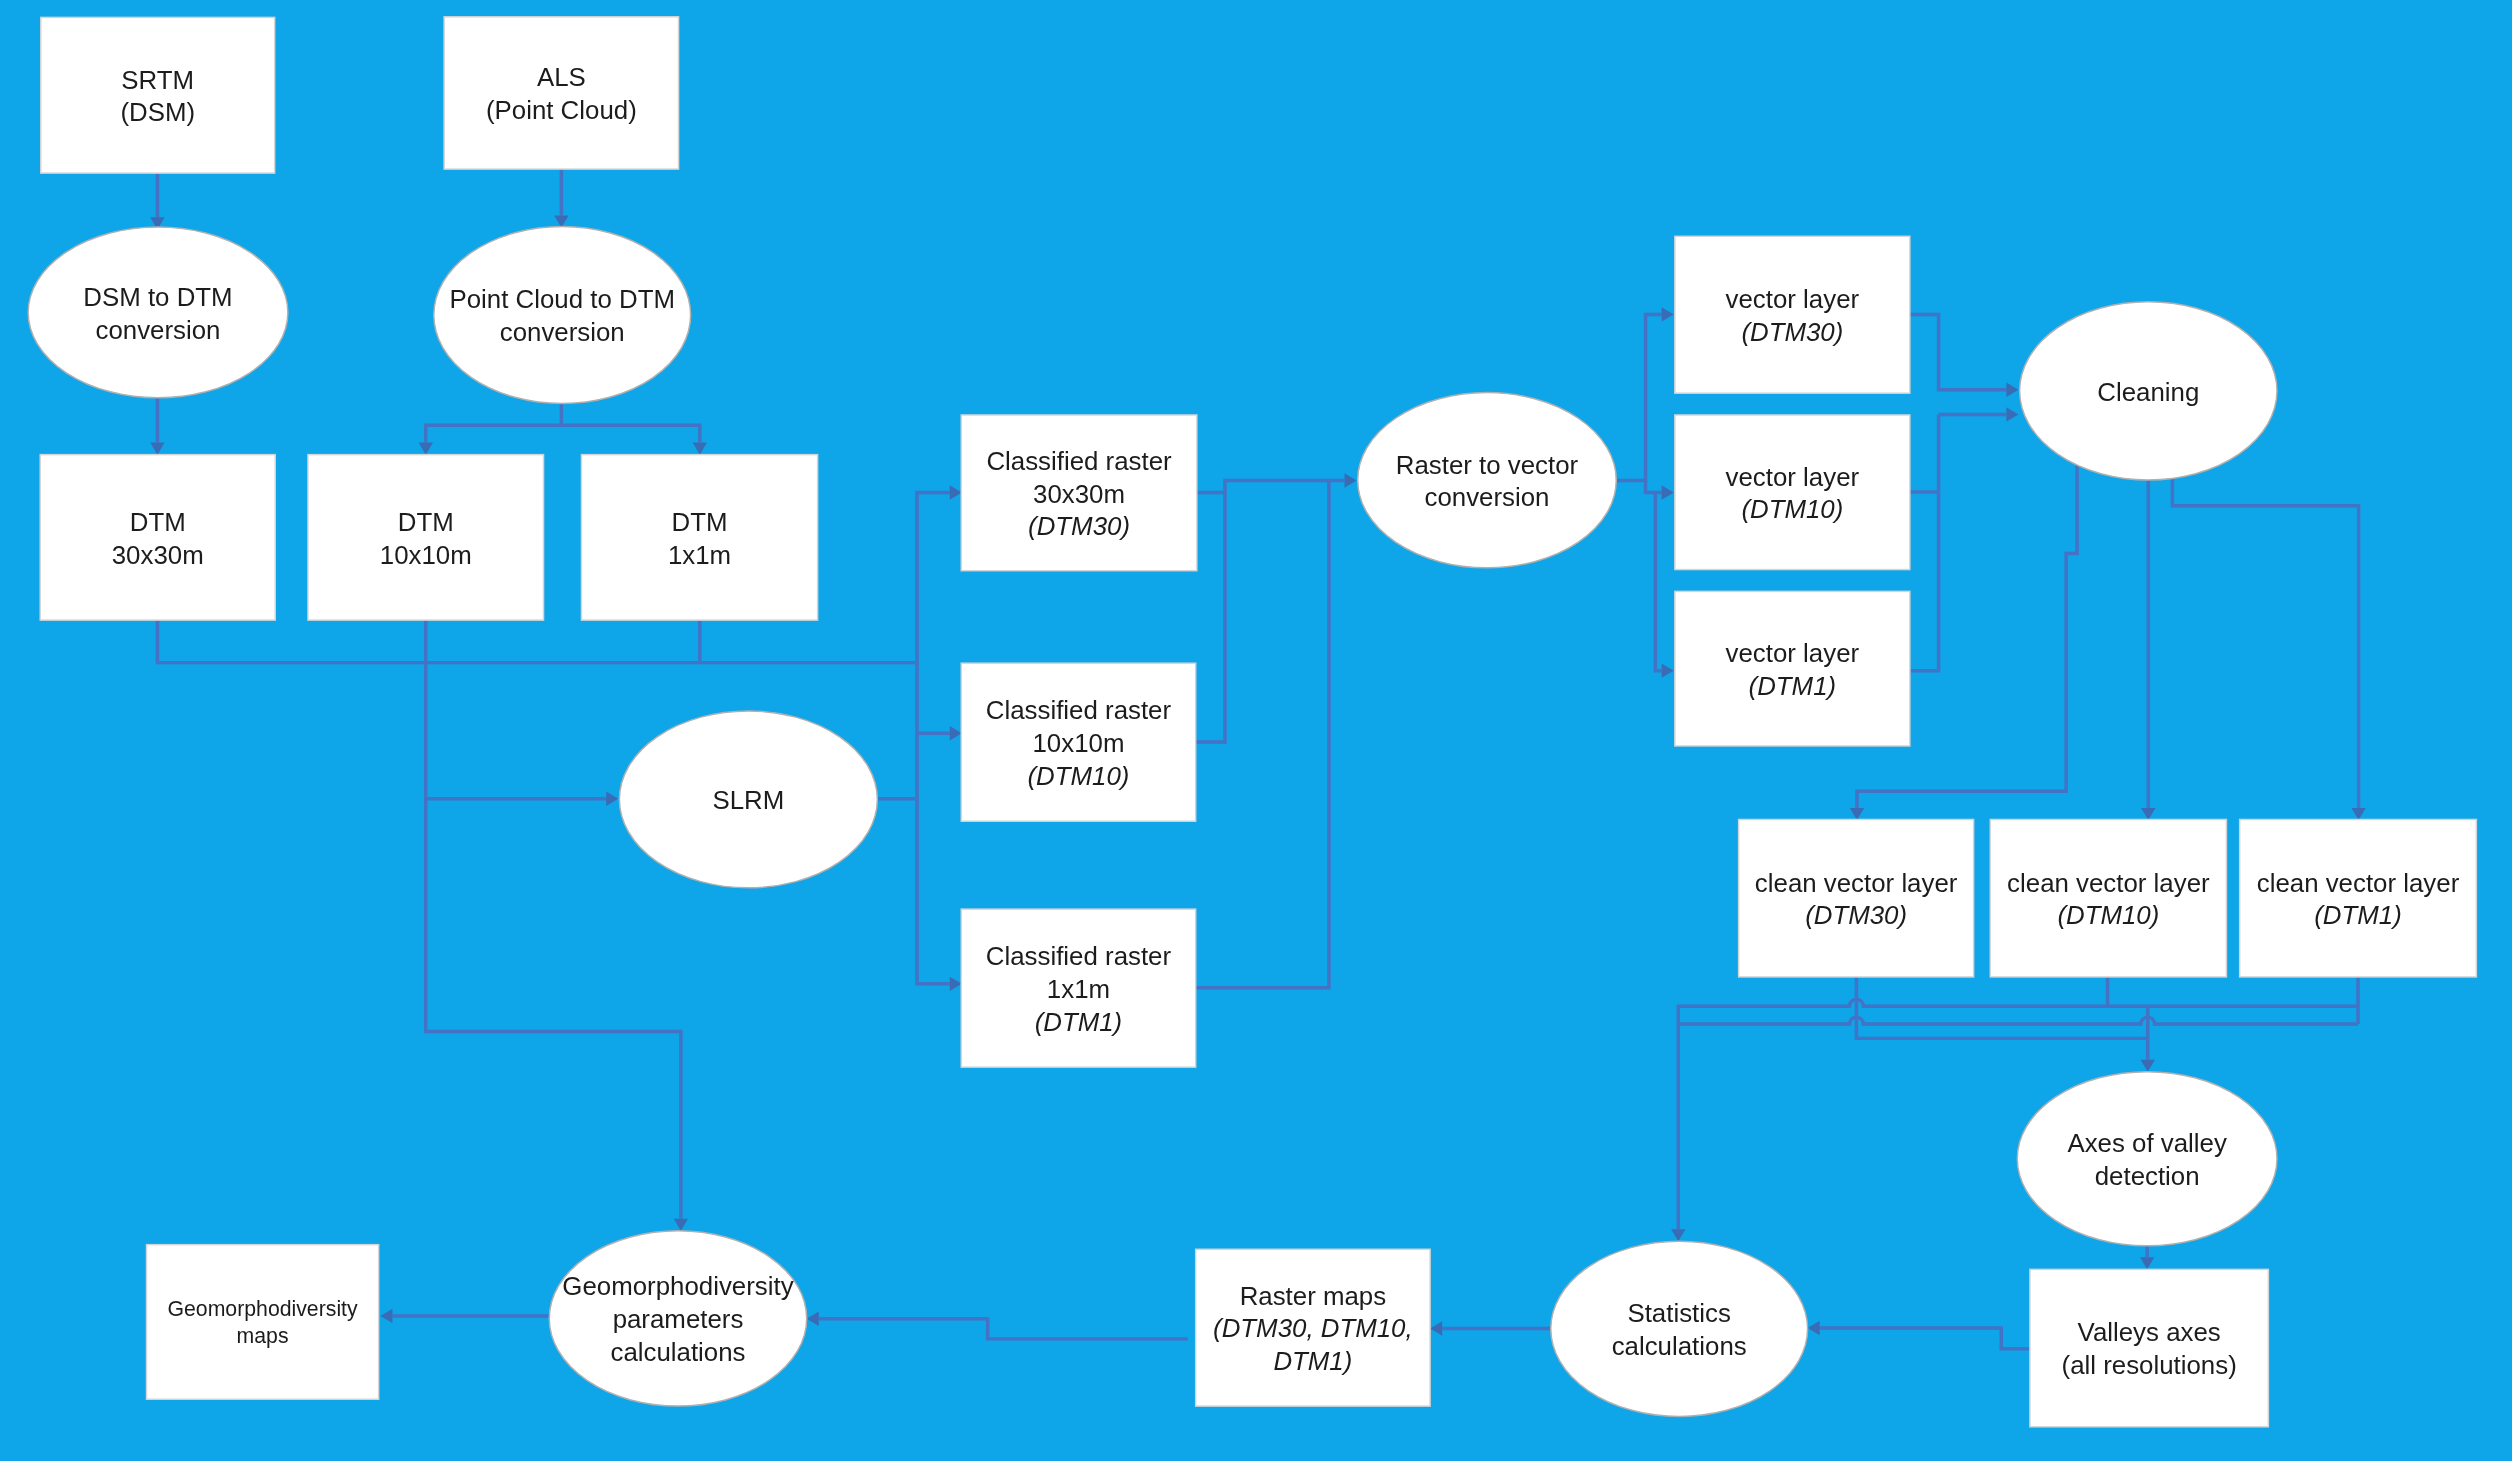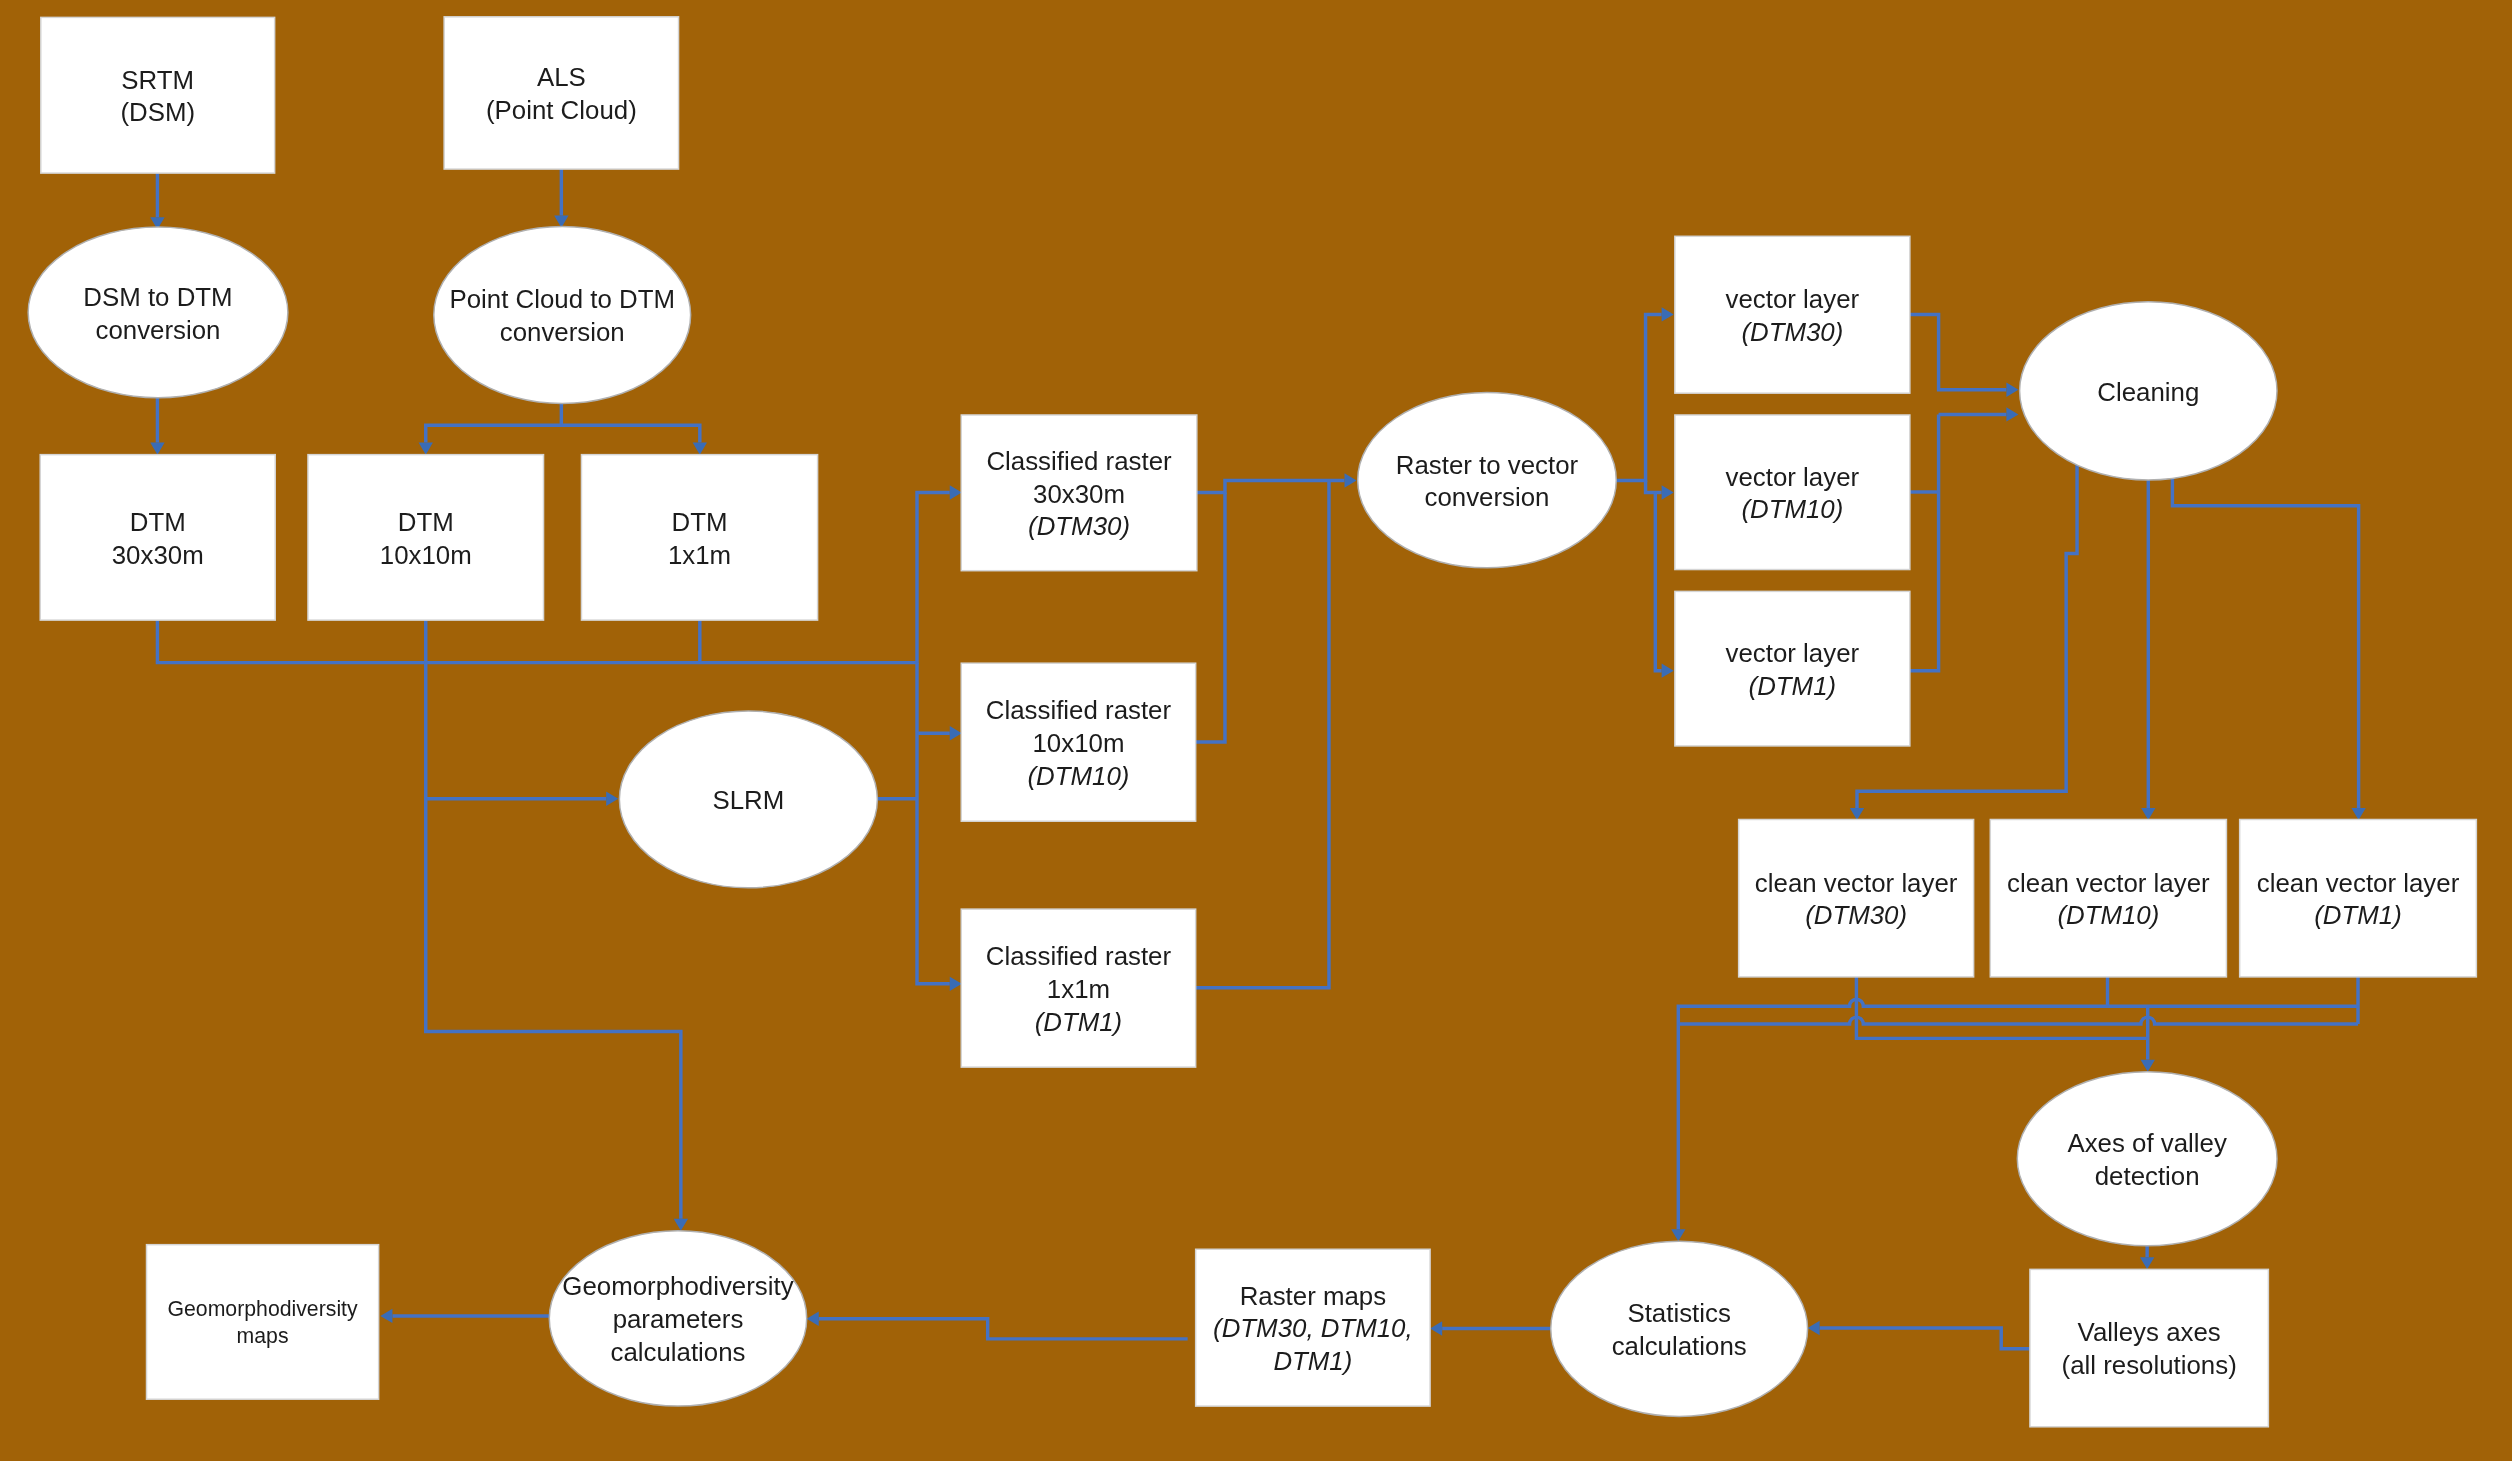--- a/index.html
+++ b/index.html
@@ -1,19 +1,19 @@
 <!DOCTYPE html>
 <html style="font-size:9.2px"><head>
 <meta charset="utf-8">
 <title>Geomorphodiversity workflow diagram</title>
 <style>
   html,body{margin:0;padding:0;background:#ffffff;}
   body{width:2512px;height:1462px;overflow:hidden;
        font-family:"Liberation Sans", sans-serif;}
-  #stage{position:relative;width:2512px;height:1462px;background:#a16207;}
+  #stage{position:relative;width:2512px;height:1462px;background:#0ea5e9;}
   svg#flow{position:absolute;left:0;top:0;width:2512px;height:1462px;display:block;
            shape-rendering:geometricPrecision;}
   .nodebox{fill:#ffffff;stroke:#d5d5d5;stroke-width:2.6;}
   .nodeell{fill:#ffffff;stroke:#b0b0b0;stroke-width:2.6;}
   .edge{fill:none;stroke:#4472c4;stroke-width:6;stroke-linecap:butt;stroke-linejoin:miter;}
   .ahead{fill:#3a6cb5;stroke:none;}
   .lbl{font-family:"Liberation Sans", sans-serif;fill:#1c1c1c;font-size:45px;
        text-anchor:middle;dominant-baseline:alphabetic;}
   .lbl.it{font-style:italic;}
   .lbl.sm{font-size:37px;}

